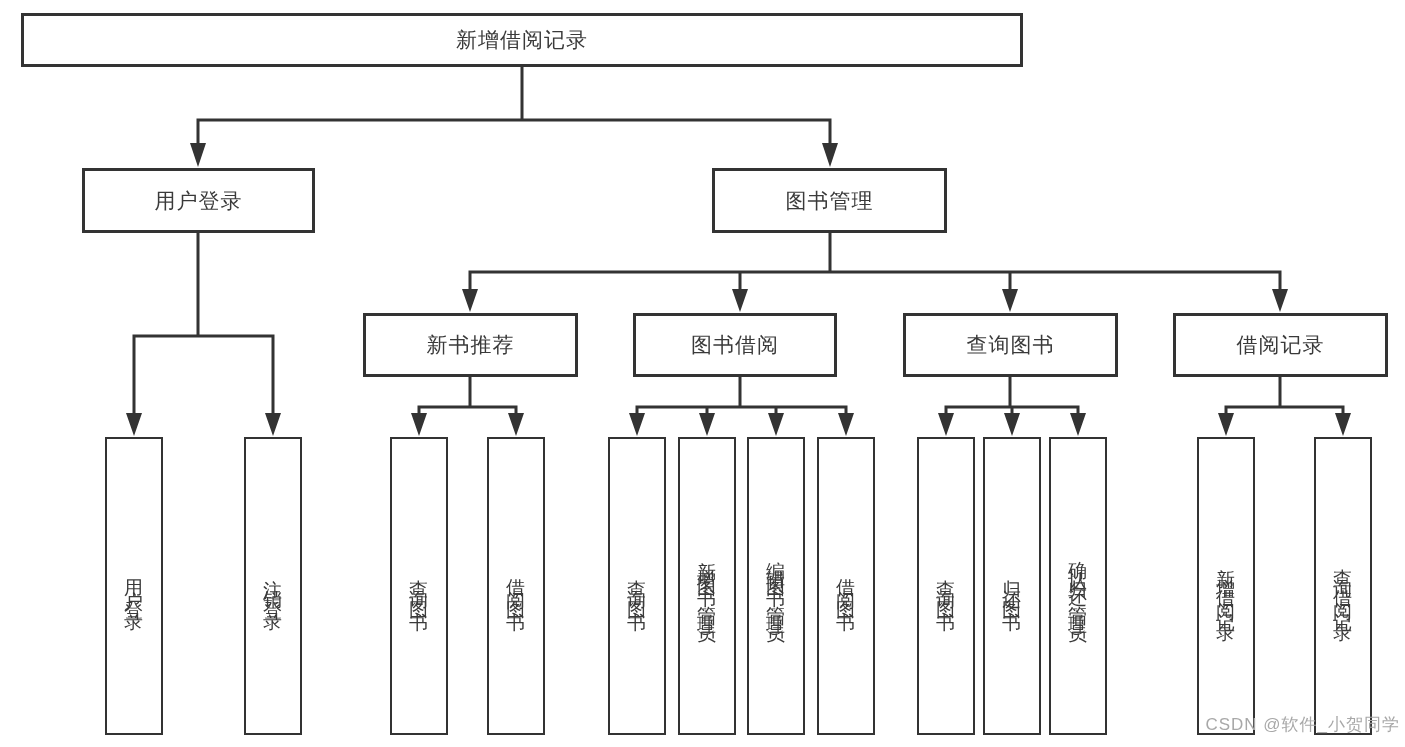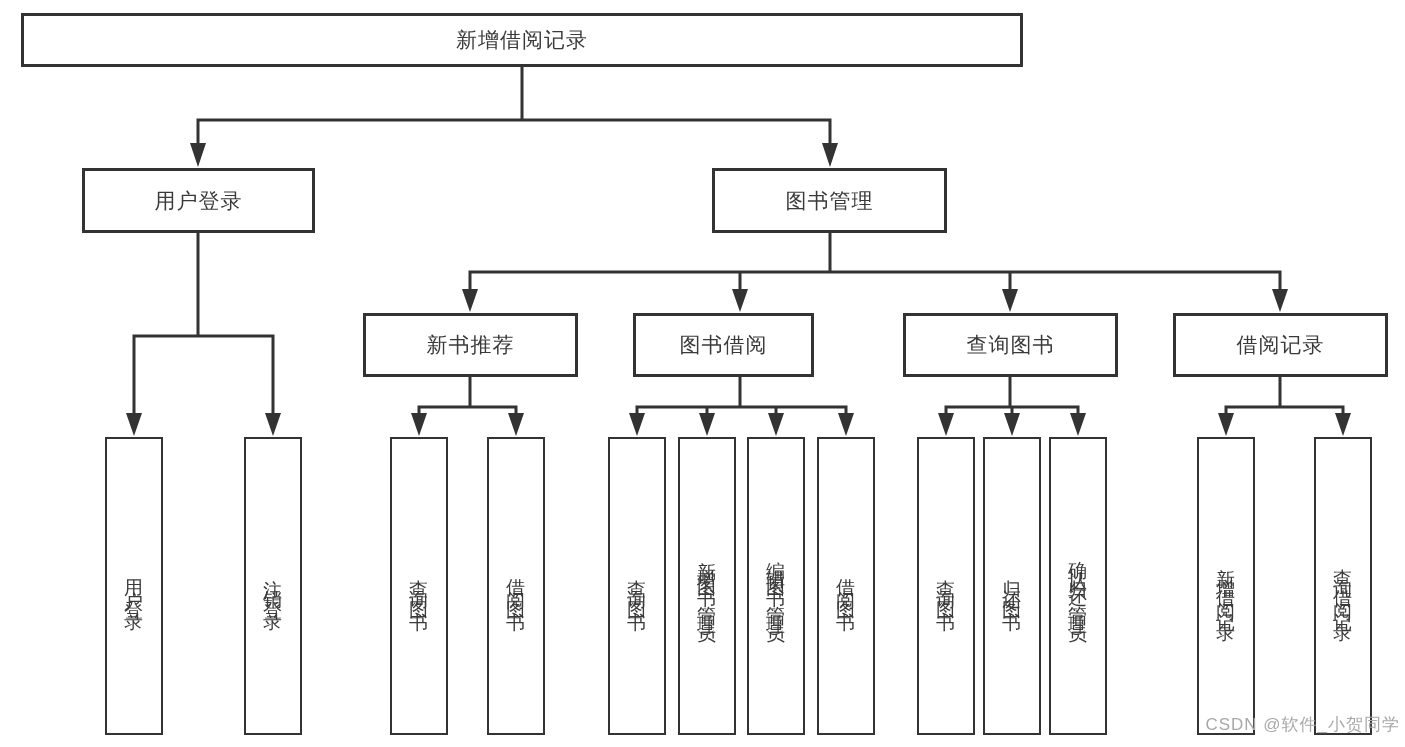--- a/index.html
+++ b/index.html
@@ -96,21 +96,21 @@
   <div class="box" style="left:82px; top:168px; width:233px; height:65px;">
     <span class="hlabel">用户登录</span>
   </div>
   <div class="box" style="left:363px; top:313px; width:215px; height:64px;">
     <span class="hlabel">新书推荐</span>
   </div>
 
   <div class="box" style="left:712px; top:168px; width:235px; height:65px;">
     <span class="hlabel">图书管理</span>
   </div>
-  <div class="box" style="left:633px; top:313px; width:181px; height:64px;">
+  <div class="box" style="left:633px; top:313px; width:204px; height:64px;">
     <span class="hlabel">图书借阅</span>
   </div>
   <div class="box" style="left:903px; top:313px; width:215px; height:64px;">
     <span class="hlabel">查询图书</span>
   </div>
   <div class="box" style="left:1173px; top:313px; width:215px; height:64px;font-family:Liberation Mono, monospace;">
     <span class="hlabel">借阅记录</span>
   </div>
 
   <div class="box leaf" style="left:105px;">

